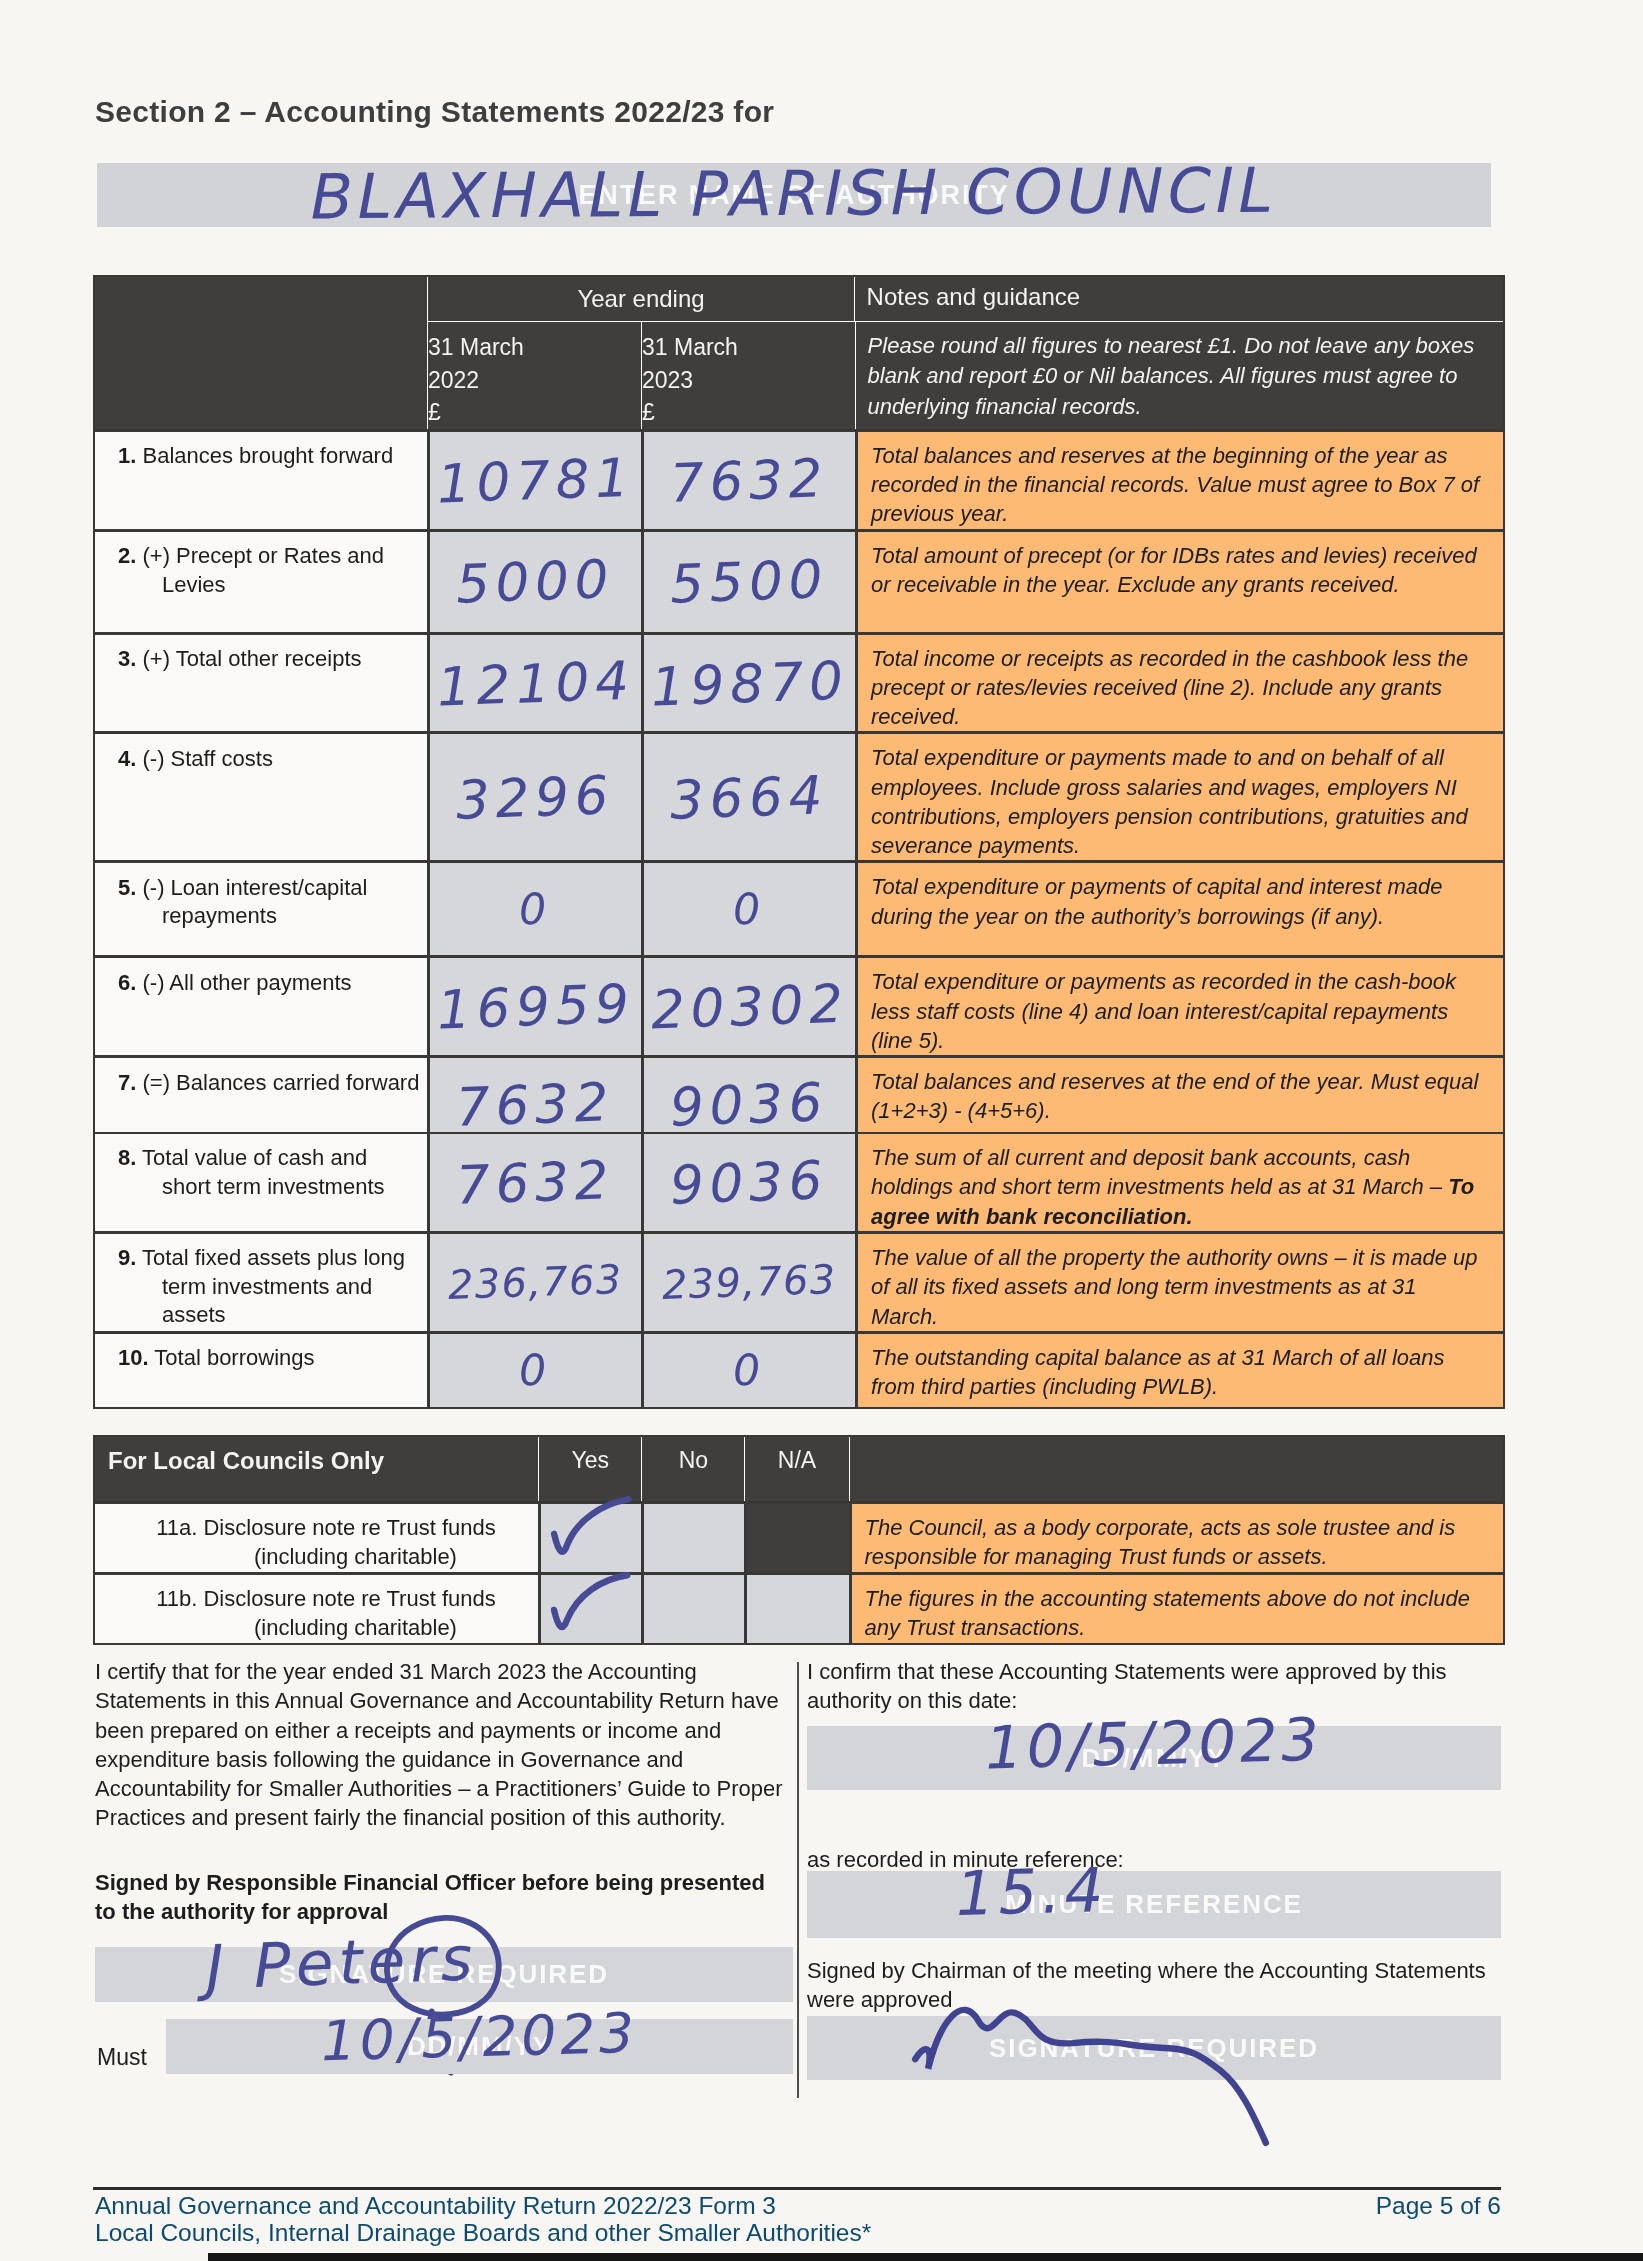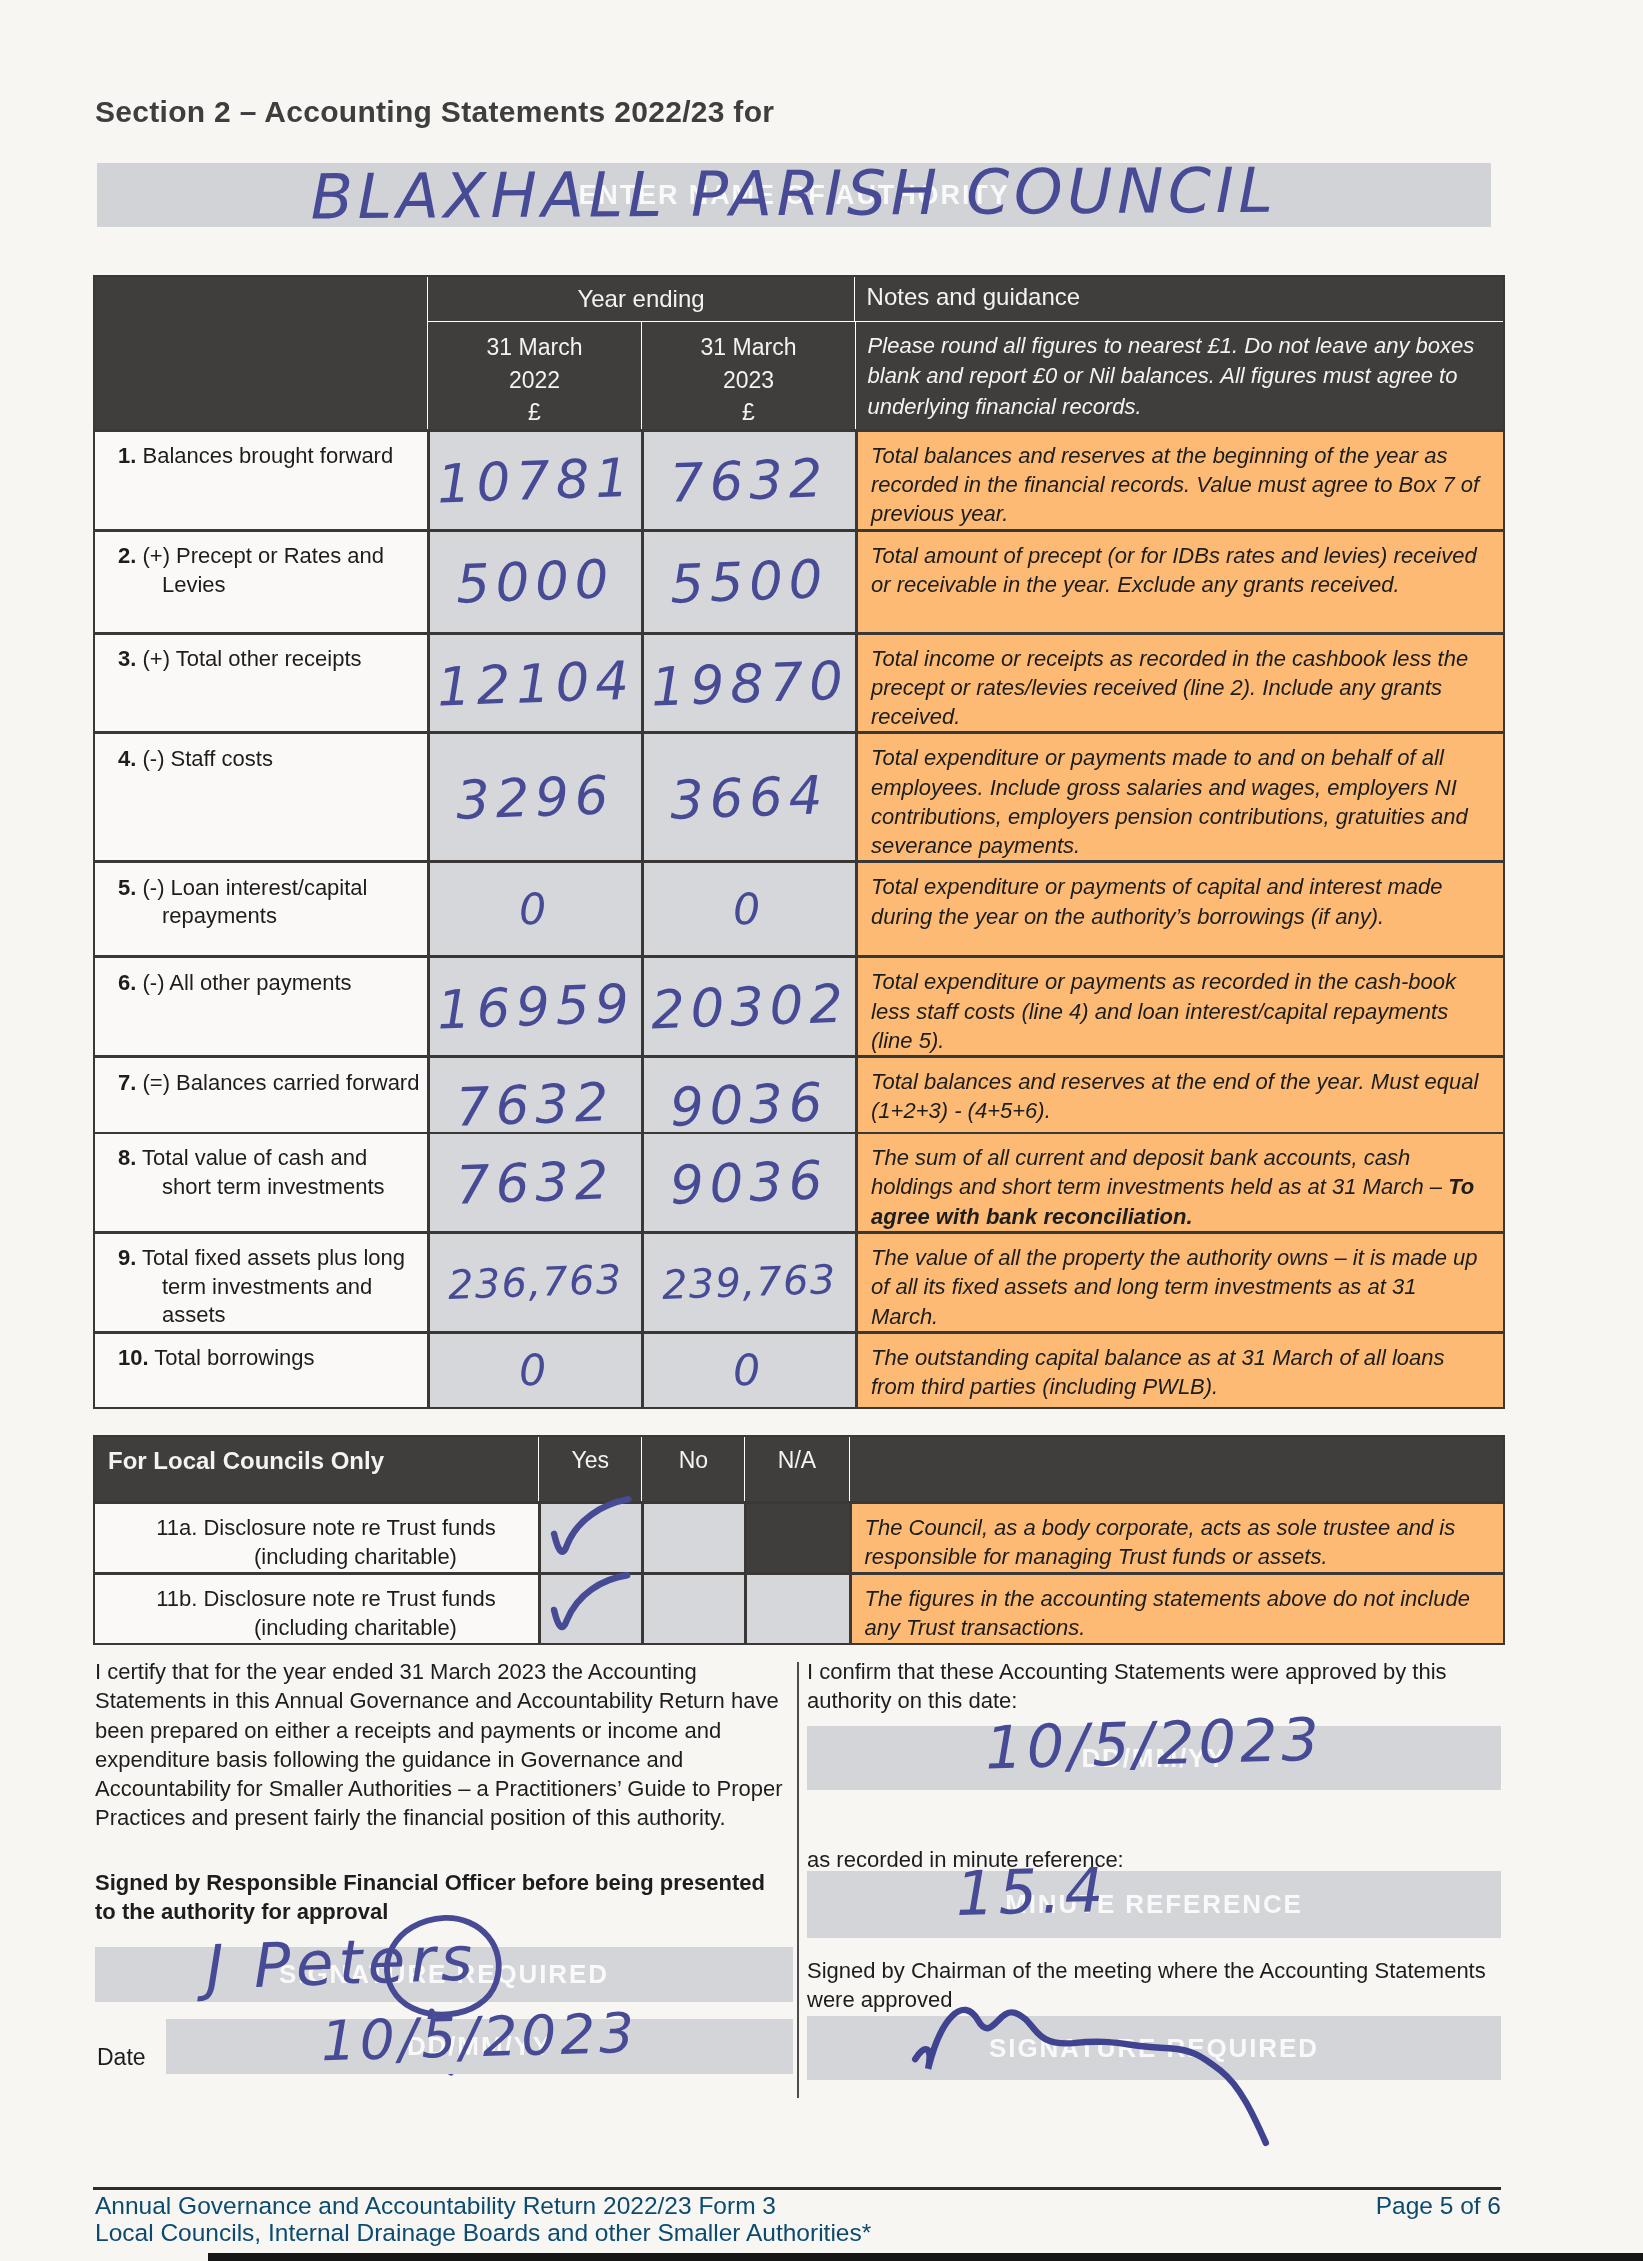--- a/index.html
+++ b/index.html
@@ -24,21 +24,21 @@
   .name-hand{position:absolute;left:0;right:0;top:-18px;text-align:center;font-size:62px;letter-spacing:4.5px;
       line-height:97px;transform:rotate(-.4deg);white-space:nowrap;}
   
   .tablewrap{position:absolute;border:2.6px solid var(--bdr);background:#faf9f7;}
   table.grid{border-collapse:separate;border-spacing:0;table-layout:fixed;width:100%;height:100%;}
   table.grid td{padding:0;vertical-align:top;overflow:visible;}
   .darkc{background:var(--dark);color:#f4f3f1;}
   .ye{border-left:1.9px solid #fff;border-right:1.9px solid #fff;border-bottom:1.9px solid #fff;
       text-align:center;vertical-align:middle !important;font-size:24px;}
   .ng{border-bottom:1.9px solid #fff;font-size:24px;padding:6.4px 0 0 11.6px !important;}
-  .h2c{border-left:1.9px solid #fff;text-align:center;font-size:23px;line-height:1.42;padding-top:9px !important;}
+  .h2c{border-left:1.9px solid #fff;text-align:left;font-size:23px;line-height:1.42;padding-top:9px !important;}
   .pr{border-left:1.9px solid #fff;font-style:italic;font-size:22px;line-height:1.38;padding:9px 13px 0 11.6px !important;}
   tr.brow>td{border-top:3.2px solid var(--bdr);}
   td.lblc{background:#faf9f7;font-size:22px;line-height:1.3;padding:10.3px 6.4px 0 67px !important;text-indent:-44px;}
   td.lblc .num{font-weight:bold;}
   td.valc{background:var(--cellgray);border-left:3.2px solid var(--bdr);position:relative;text-align:center;vertical-align:middle !important;}
   td.notec{background:#fdba74;border-left:3.2px solid var(--bdr);font-style:italic;font-size:22px;line-height:1.33;
       padding:9px 15.5px 0 13px !important;}
   td.notec .nb{font-weight:bold;}
   .val{display:inline-block;font-size:53px;letter-spacing:5.8px;line-height:1;transform:rotate(-2deg);white-space:nowrap;}
   .val.zero{font-size:43px;}
@@ -230,21 +230,21 @@
 
   <div class="graybox" style="left:95px;top:1947px;width:698px;height:55px;">
     <span class="ph" style="font-size:26px;">SIGNATURE REQUIRED</span>
   </div>
   <span class="hand" style="position:absolute;left:206px;top:1927px;font-size:61px;letter-spacing:5.2px;transform:rotate(-2deg);">J Peters</span>
   <svg style="position:absolute;left:335px;top:1905px;" width="232" height="187" viewBox="0 0 360 290">
     <path d="M170 20 C 90 25 60 95 95 140 C 130 185 230 180 250 120 C 268 65 225 18 170 20 Z" fill="none" stroke="#474a94" stroke-width="9" stroke-linecap="round"></path>
     <path d="M150 165 C 140 210 150 245 180 260" fill="none" stroke="#474a94" stroke-width="9" stroke-linecap="round"></path>
   </svg>
 
-  <span class="para" style="position:absolute;left:97px;top:2042px;font-size:23px;">Date</span>
+  <span class="para" style="position:absolute;left:97px;top:2042px;font-size:23px;">Must</span>
   <div class="graybox" style="left:166px;top:2019px;width:627px;height:55px;">
     <span class="ph" style="font-size:26px;">DD/MM/YY</span>
     <span class="hand boxhand" style="top:-9px;">10/5/2023</span>
   </div>
 
   <p class="para" style="left:807px;top:1657px;width:693px;">I confirm that these Accounting Statements were approved by this authority on this date:</p>
 
   <div class="graybox" style="left:807px;top:1726px;width:694px;height:64px;">
     <span class="ph" style="font-size:26px;">DD/MM/YY</span>
     <span class="hand boxhand" style="top:-11.6px;font-size:59px;">10/5/2023</span>

